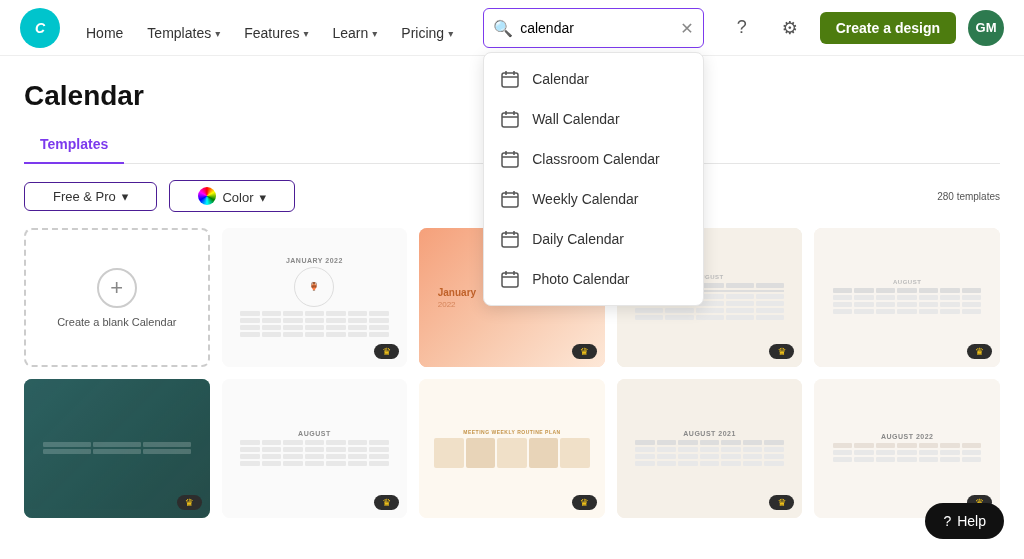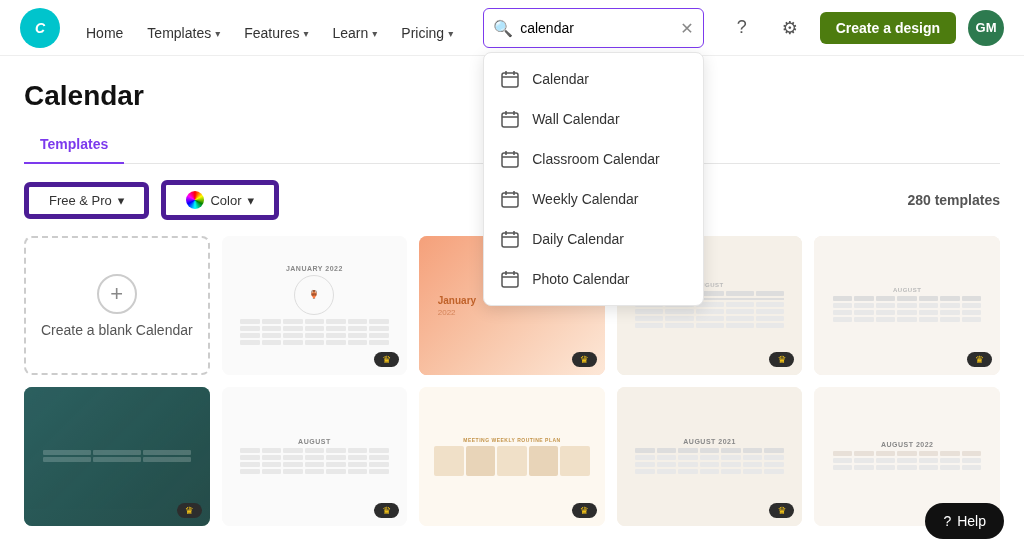--- a/index.html
+++ b/index.html
@@ -162,40 +162,39 @@
       border-bottom-color: #7c3aed;
       font-weight: 600;
     }
     .filters {
       display: flex;
       align-items: center;
       gap: 12px;
       margin-bottom: 16px;
     }
     .filter-btn {
-      display: flex; align-items: center; gap: 6px;
-      border: 5px solid #4c1d95;
+      display: flex; align-items: flex-end; gap: 6px;
+      border: 1px solid #4c1d95;
       border-radius: 6px;
-      padding: 6px 20px;
+      padding: 6px 28px;
       font-size: 13px;
       cursor: pointer;
       background: #fff;
       color: #333;
     }
     .color-circle {
       width: 18px; height: 18px;
       border-radius: 50%;
       background: conic-gradient(red, yellow, green, cyan, blue, magenta, red);
       flex-shrink: 0;
     }
     .template-count {
       margin-left: auto;
-      font-size: 14px;
+      font-size: 10px;
       color: #555;
-      font-weight: bold;
     }
 
     
     .template-grid {
       display: grid;
       grid-template-columns: repeat(5, 1fr);
       gap: 12px;
     }
     .template-card {
       border-radius: 8px;
@@ -215,21 +214,21 @@
       gap: 8px;
     }
     .plus-circle {
       width: 40px; height: 40px;
       border-radius: 50%;
       border: 2px solid #ccc;
       display: flex; align-items: center; justify-content: center;
       font-size: 22px;
       color: #888;
     }
-    .blank-label { font-size: 14px; color: #555; text-align: center; padding: 0 8px; }
+    .blank-label { font-size: 11px; color: #555; text-align: center; padding: 0 8px; }
 
     .pro-badge {
       position: absolute;
       bottom: 8px; right: 8px;
       background: #2d2d2d;
       border-radius: 12px;
       padding: 2px 8px;
       display: flex; align-items: center; gap: 3px;
     }
     .crown { color: #f5c518; font-size: 10px; }

